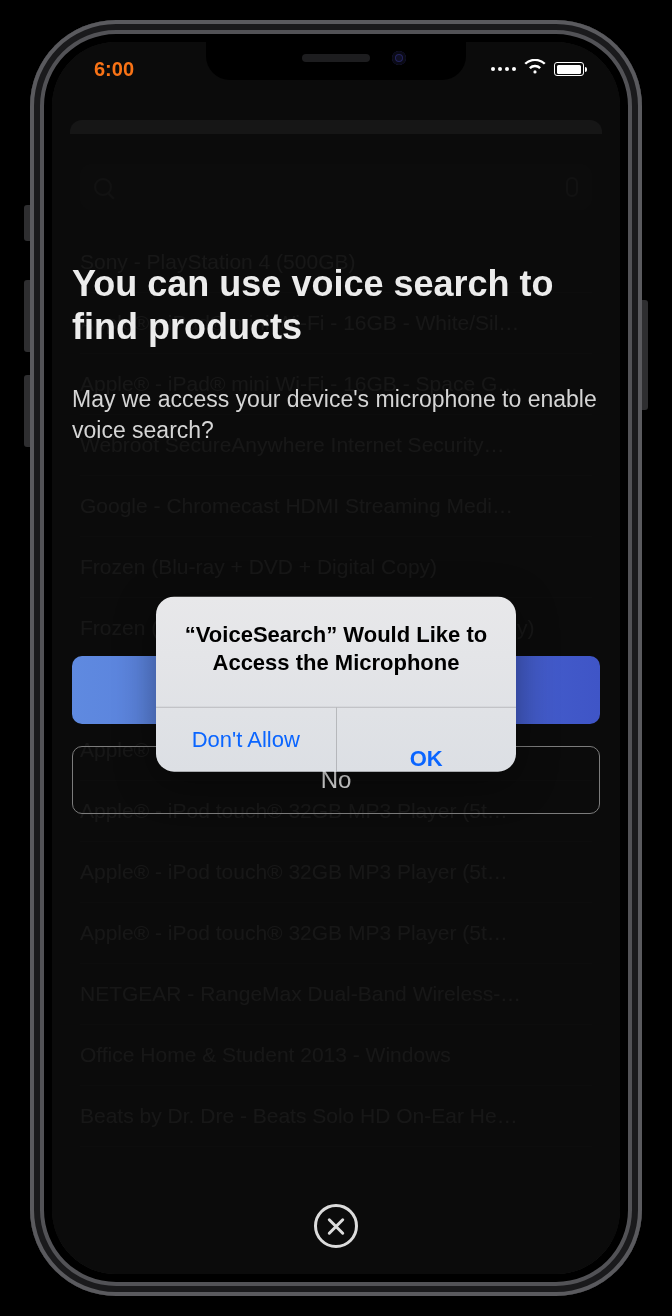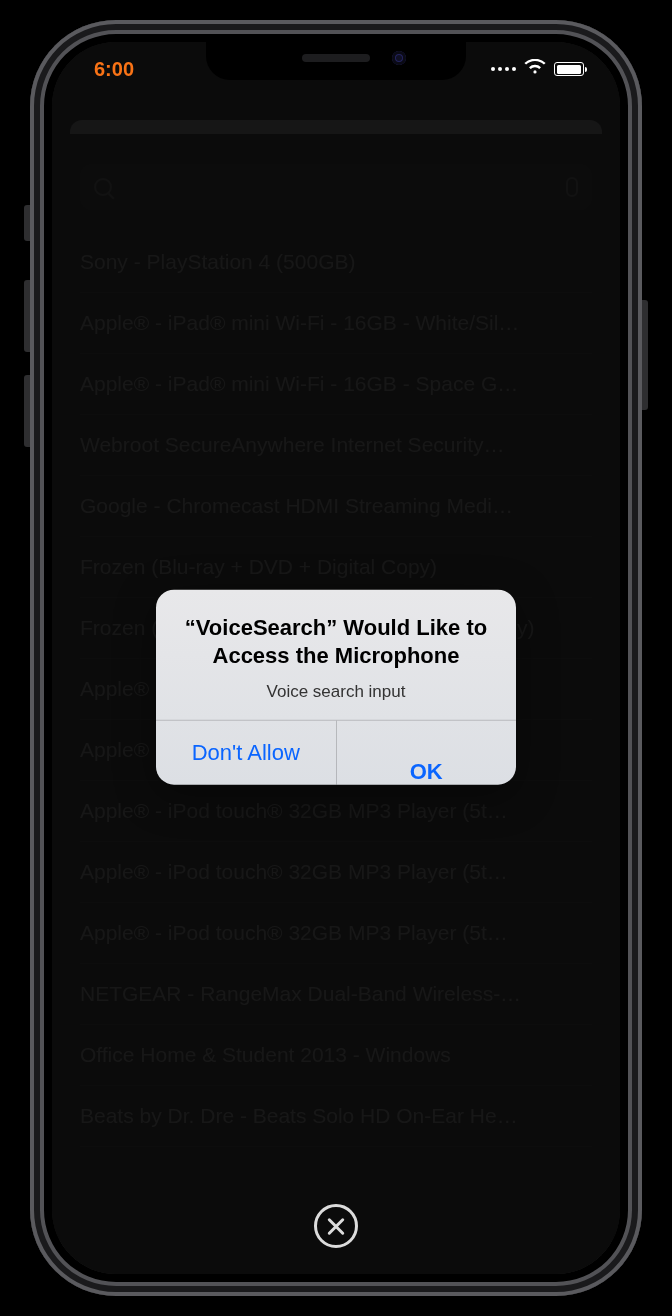--- a/index.html
+++ b/index.html
@@ -338,27 +338,36 @@
           <div class="product">Apple® - iPod touch® 32GB MP3 Player (5t…</div>
           <div class="product">NETGEAR - RangeMax Dual-Band Wireless-…</div>
           <div class="product">Office Home &amp; Student 2013 - Windows</div>
           <div class="product">Beats by Dr. Dre - Beats Solo HD On-Ear He…</div>
         </div>
       </div>
     </div>
 
     <div class="scrim"></div>
 
+    <div class="perm-panel">
+      <div class="perm-title">You can use voice search to find products</div>
+      <div class="perm-sub">May we access your device's microphone to enable voice search?</div>
+      <div class="perm-primary">
+        <span>Allow microphone access</span>
+      </div>
+      <div class="perm-secondary">
+        <span>No</span>
+      </div>
+    </div>
 
     <div class="close-circle"></div>
 
     <div class="ios-alert">
       <div class="content">
         <div class="a-title">“VoiceSearch” Would Like to Access the Microphone</div>
-        <div class="a-msg">Voice search input</div>
       </div>
       <div class="btns">
         <div class="btn">
           <span>Don't Allow</span>
         </div>
         <div class="btn">
           <span>OK</span>
         </div>
       </div>
     </div>

